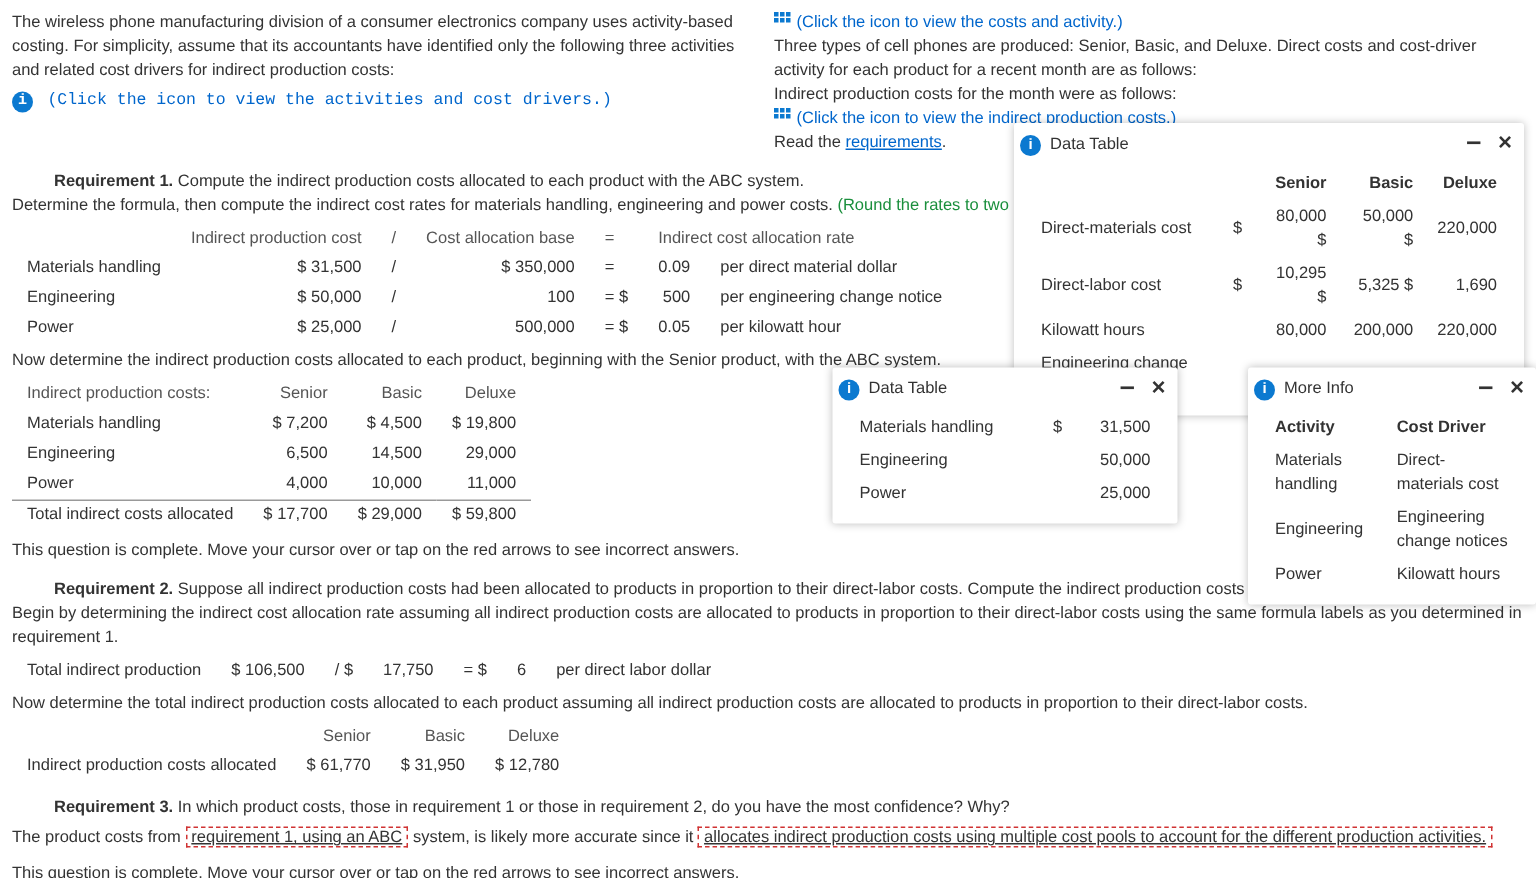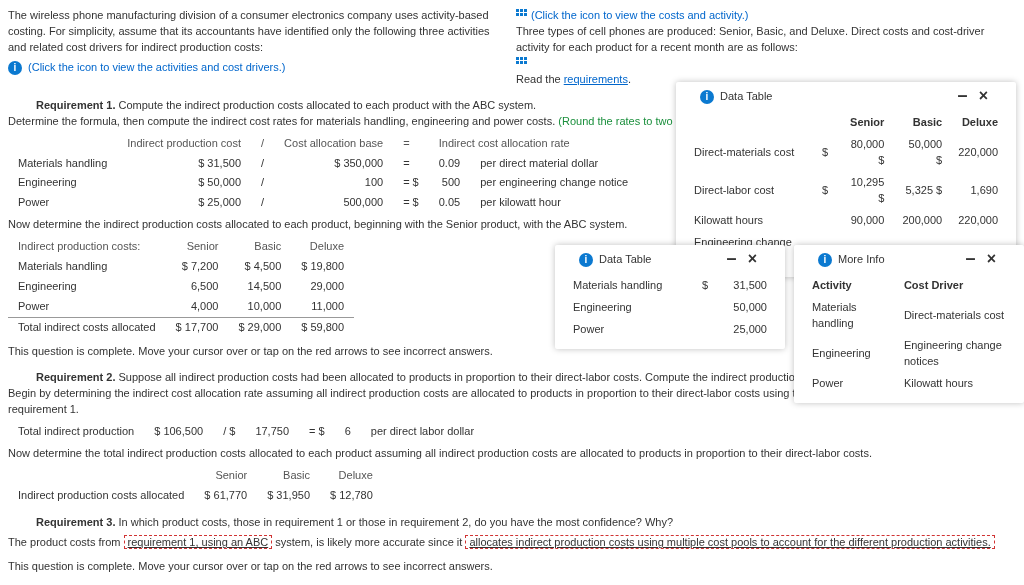--- a/index.html
+++ b/index.html
@@ -44,49 +44,50 @@
   table.calc .hdr-row td { color:#555; }
   .popup {
     position:absolute;
     background:#fff;
     box-shadow:0 0 6px rgba(0,0,0,0.25);
     border-radius:2px;
     font-size:11px;
   }
   .popup-hdr {
     display:flex; align-items:center; justify-content:space-between;
-    padding:6px 24px;
+    padding:6px 4px;
   }
   .popup-body { padding:0 10px 8px 10px; }
   .close-x { font-size:16px; font-weight:bold; line-height:1; cursor:pointer; padding:0 4px;}
   .minim { font-size:18px; font-weight:bold; line-height:0; cursor:pointer; padding:0 4px;}
   .popup table { border-collapse:collapse; width:100%; }
   .popup table th, .popup table td {
     padding:3px 8px; font-size:11px; text-align:right;
   }
   .popup table th:first-child, .popup table td:first-child { text-align:left; }
   .popup table th { font-weight:bold; }
   .underline-total td { border-top:1px solid #999; }
   .answer { border:1px dashed #d03333; padding:0px 3px;text-decoration:underline; }
 </style>
 </head>
 <body>
 
 <div class="header-area">
   <div class="left-col">
     <div>The wireless phone manufacturing division of a consumer electronics company uses activity-based costing. For simplicity, assume that its accountants have identified only the following three activities and related cost drivers for indirect production costs:</div>
-    <div style="margin-top:4px;">
+    <div style="margin-top:4px;font-family:Liberation Mono, monospace;">
       <span class="info-icon">i</span>
       <span class="link">(Click the icon to view the activities and cost drivers.)</span>
     </div>
   </div>
   <div class="right-col-intro">
     <div><span class="grid-icon"></span><span class="link">(Click the icon to view the costs and activity.)</span></div>
     <div>Three types of cell phones are produced: Senior, Basic, and Deluxe. Direct costs and cost-driver activity for each product for a recent month are as follows:</div>
-    <div><span class="grid-icon"></span></div>
+    <div>Indirect production costs for the month were as follows:</div>
+    <div><span class="grid-icon"></span><span class="link">(Click the icon to view the indirect production costs.)</span></div>
     <div><span>Read the </span><span class="link underline">requirements</span>.</div>
   </div>
 </div>
 
 <div class="req-heading">
   <b>Requirement 1.</b><span> Compute the indirect production costs allocated to each product with the ABC system.</span>
 </div>
 <div>
   <span>Determine the formula, then compute the indirect cost rates for materials handling, engineering and power costs. </span>
   <span class="green">(Round the rates to two decimal places, .XX.)</span>
@@ -245,21 +246,21 @@
       <tr>
             <td>Direct-labor cost</td>
             <td>$</td>
             <td>10,295 $</td>
             <td>5,325 $</td>
             <td>1,690</td>
           </tr>
       <tr>
             <td>Kilowatt hours</td>
             <td></td>
-            <td>90,000</td>
+            <td>80,000</td>
             <td>200,000</td>
             <td>220,000</td>
           </tr>
       <tr>
             <td>Engineering change notices</td>
             <td></td>
             <td>13</td>
             <td>29</td>
             <td>58</td>
           </tr>
@@ -289,21 +290,21 @@
       <tr>
             <td>Power</td>
             <td></td>
             <td>25,000</td>
           </tr>
     </tbody>
       </table>
   </div>
 </div>
 
-<div class="popup" style="top:245px; right:0px; width:230px;">
+<div class="popup" style="top:245px; right:0px; width:192px;">
   <div class="popup-hdr">
     <span><span class="info-icon">i</span> <span>More Info</span></span>
     <span><span class="minim">–</span> <span class="close-x">×</span></span>
   </div>
   <div class="popup-body">
     <table>
       <tbody>
           <tr>
             <th style="text-align:left;">Activity</th>
             <th style="text-align:left;">Cost Driver</th>

